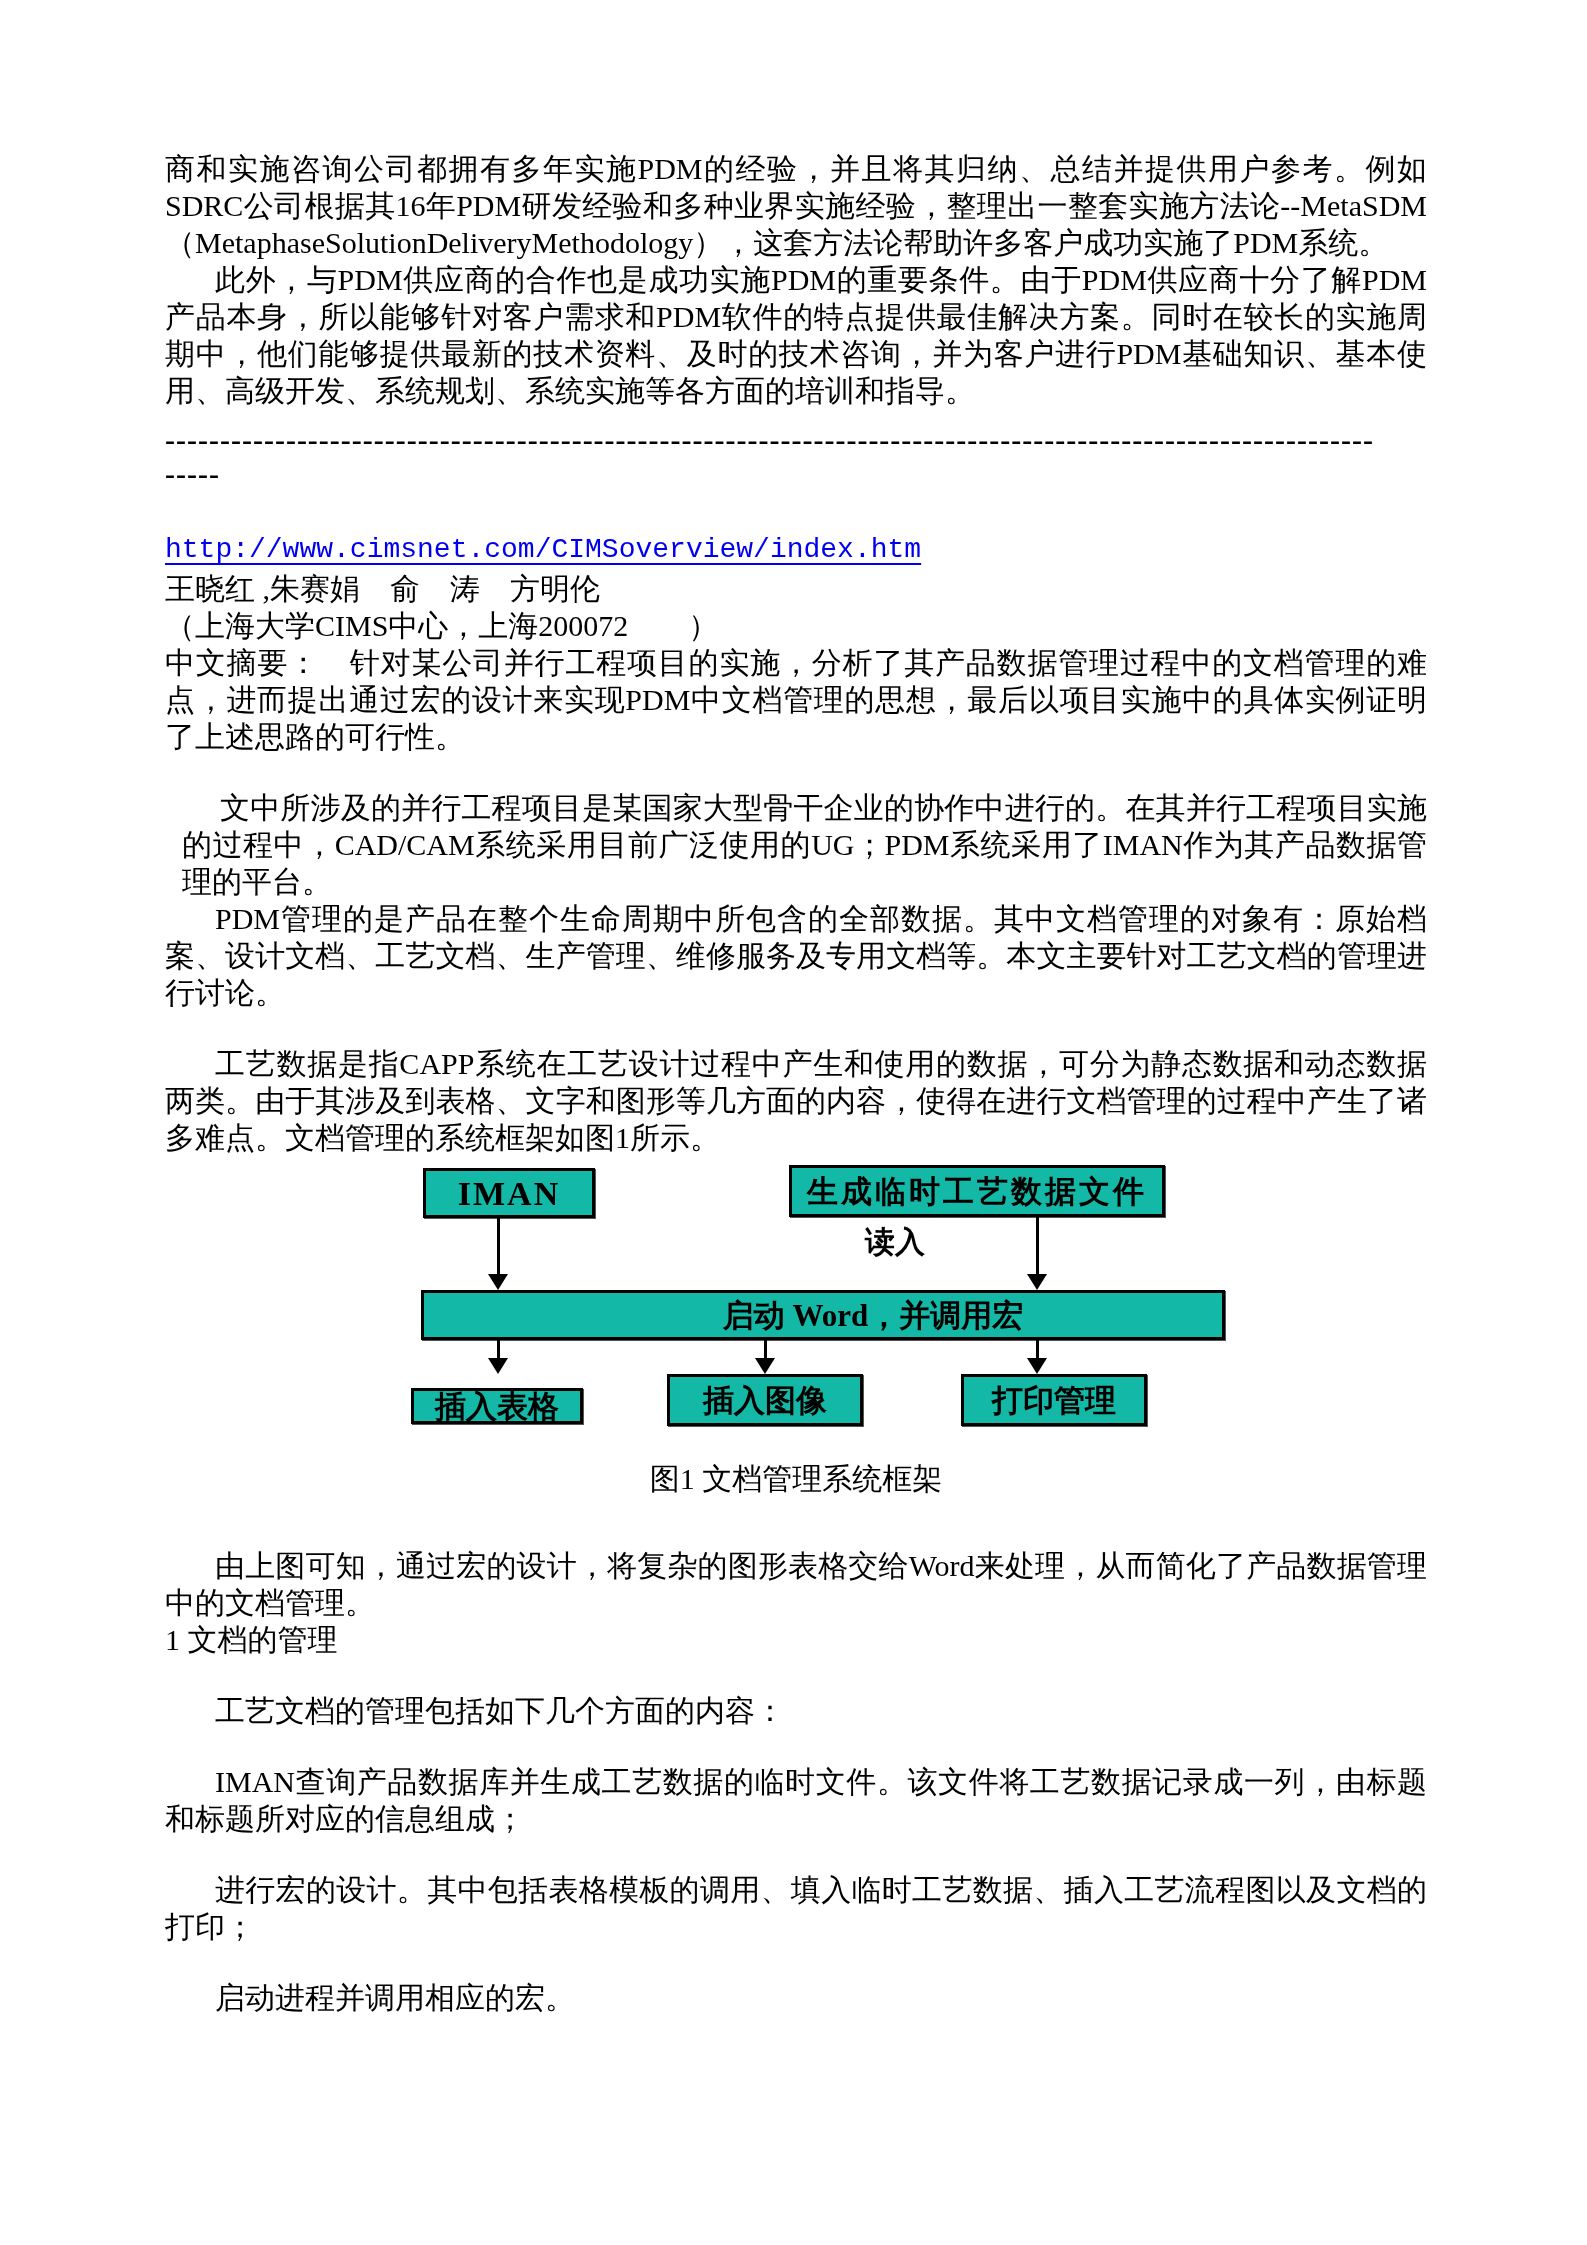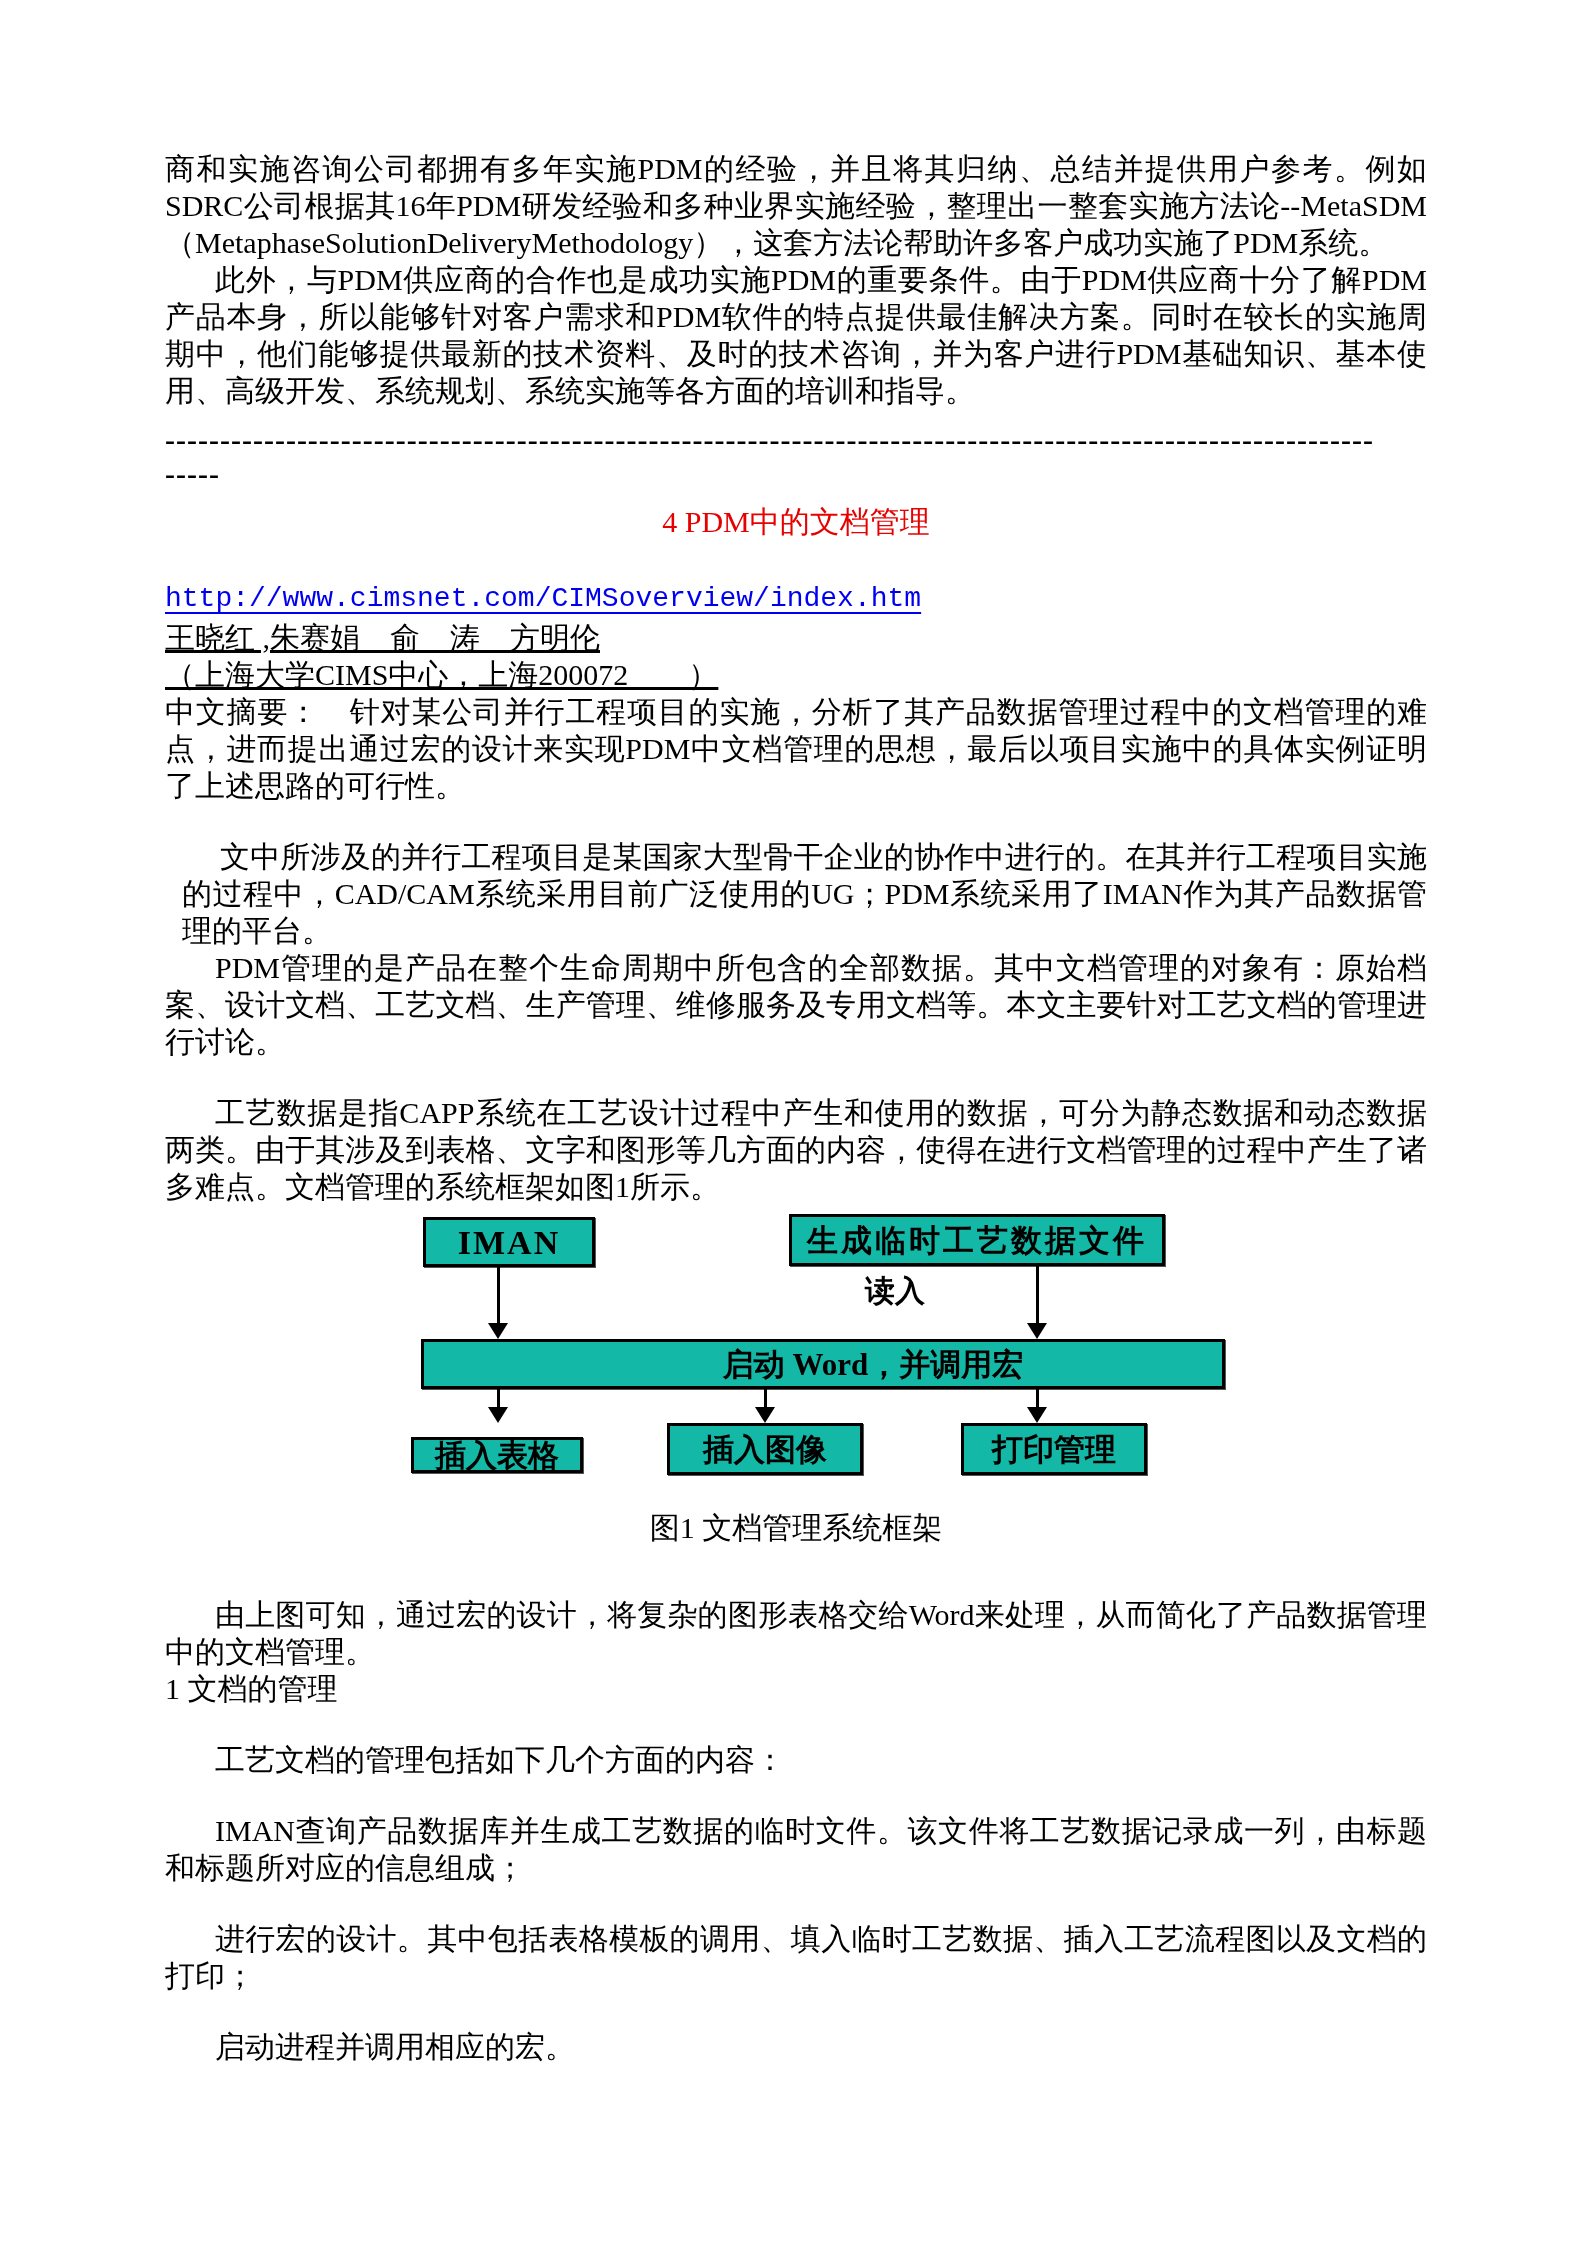--- a/index.html
+++ b/index.html
@@ -26,21 +26,21 @@
     margin-top:12px; text-align:center; color:var(--red);
     font-size:30px; font-weight:normal; line-height:37px;
   }
 
   .link-line { margin-top:36px; line-height:40px; }
   .doc-link {
     color:var(--blue); text-decoration:underline; text-underline-offset:6px;
     font-family:"Liberation Mono","DejaVu Sans Mono",monospace; font-size:28px;
   }
 
-  .authors, .affiliation { line-height:37px;text-decoration:underline; }
+  .authors, .affiliation { line-height:37px; }
 
   .section-h { font-size:30px; font-weight:normal; margin:0; }
 
   
   .fig { position:relative; height:272px; margin-top:4px; }
   .fbox {
     position:absolute; box-sizing:border-box; border:3px solid #000; background:#14b8a6;
     display:flex; align-items:center; justify-content:center;
     font-weight:bold; font-size:31px; white-space:nowrap;
     box-shadow:1px 1px 0 #555;
@@ -58,21 +58,20 @@
   <div class="content">
 
     <p>商和实施咨询公司都拥有多年实施PDM的经验，并且将其归纳、总结并提供用户参考。例如SDRC公司根据其16年PDM研发经验和多种业界实施经验，整理出一整套实施方法论--MetaSDM（MetaphaseSolutionDeliveryMethodology），这套方法论帮助许多客户成功实施了PDM系统。</p>
     <p class="ind">此外，与PDM供应商的合作也是成功实施PDM的重要条件。由于PDM供应商十分了解PDM产品本身，所以能够针对客户需求和PDM软件的特点提供最佳解决方案。同时在较长的实施周期中，他们能够提供最新的技术资料、及时的技术咨询，并为客户进行PDM基础知识、基本使用、高级开发、系统规划、系统实施等各方面的培训和指导。</p>
 
     <div class="separator">
       <div class="sep-line1">--------------------------------------------------------------------------------------------------------------</div>
       <div class="sep-line2">-----</div>
     </div>
 
-    <h2 class="red-heading">4 PDM中的文档管理</h2>
 
     <div class="link-line">
       <a class="doc-link" href="#">http://www.cimsnet.com/CIMSoverview/index.htm</a>
     </div>
     <div class="authors">王晓红 ,朱赛娟　俞　涛　方明伦</div>
     <div class="affiliation">（上海大学CIMS中心，上海200072　　）</div>
     <p>中文摘要：　针对某公司并行工程项目的实施，分析了其产品数据管理过程中的文档管理的难点，进而提出通过宏的设计来实现PDM中文档管理的思想，最后以项目实施中的具体实例证明了上述思路的可行性。</p>
 
     <p class="gap ind-sm">文中所涉及的并行工程项目是某国家大型骨干企业的协作中进行的。在其并行工程项目实施的过程中，CAD/CAM系统采用目前广泛使用的UG；PDM系统采用了IMAN作为其产品数据管理的平台。</p>
     <p class="ind">PDM管理的是产品在整个生命周期中所包含的全部数据。其中文档管理的对象有：原始档案、设计文档、工艺文档、生产管理、维修服务及专用文档等。本文主要针对工艺文档的管理进行讨论。</p>

